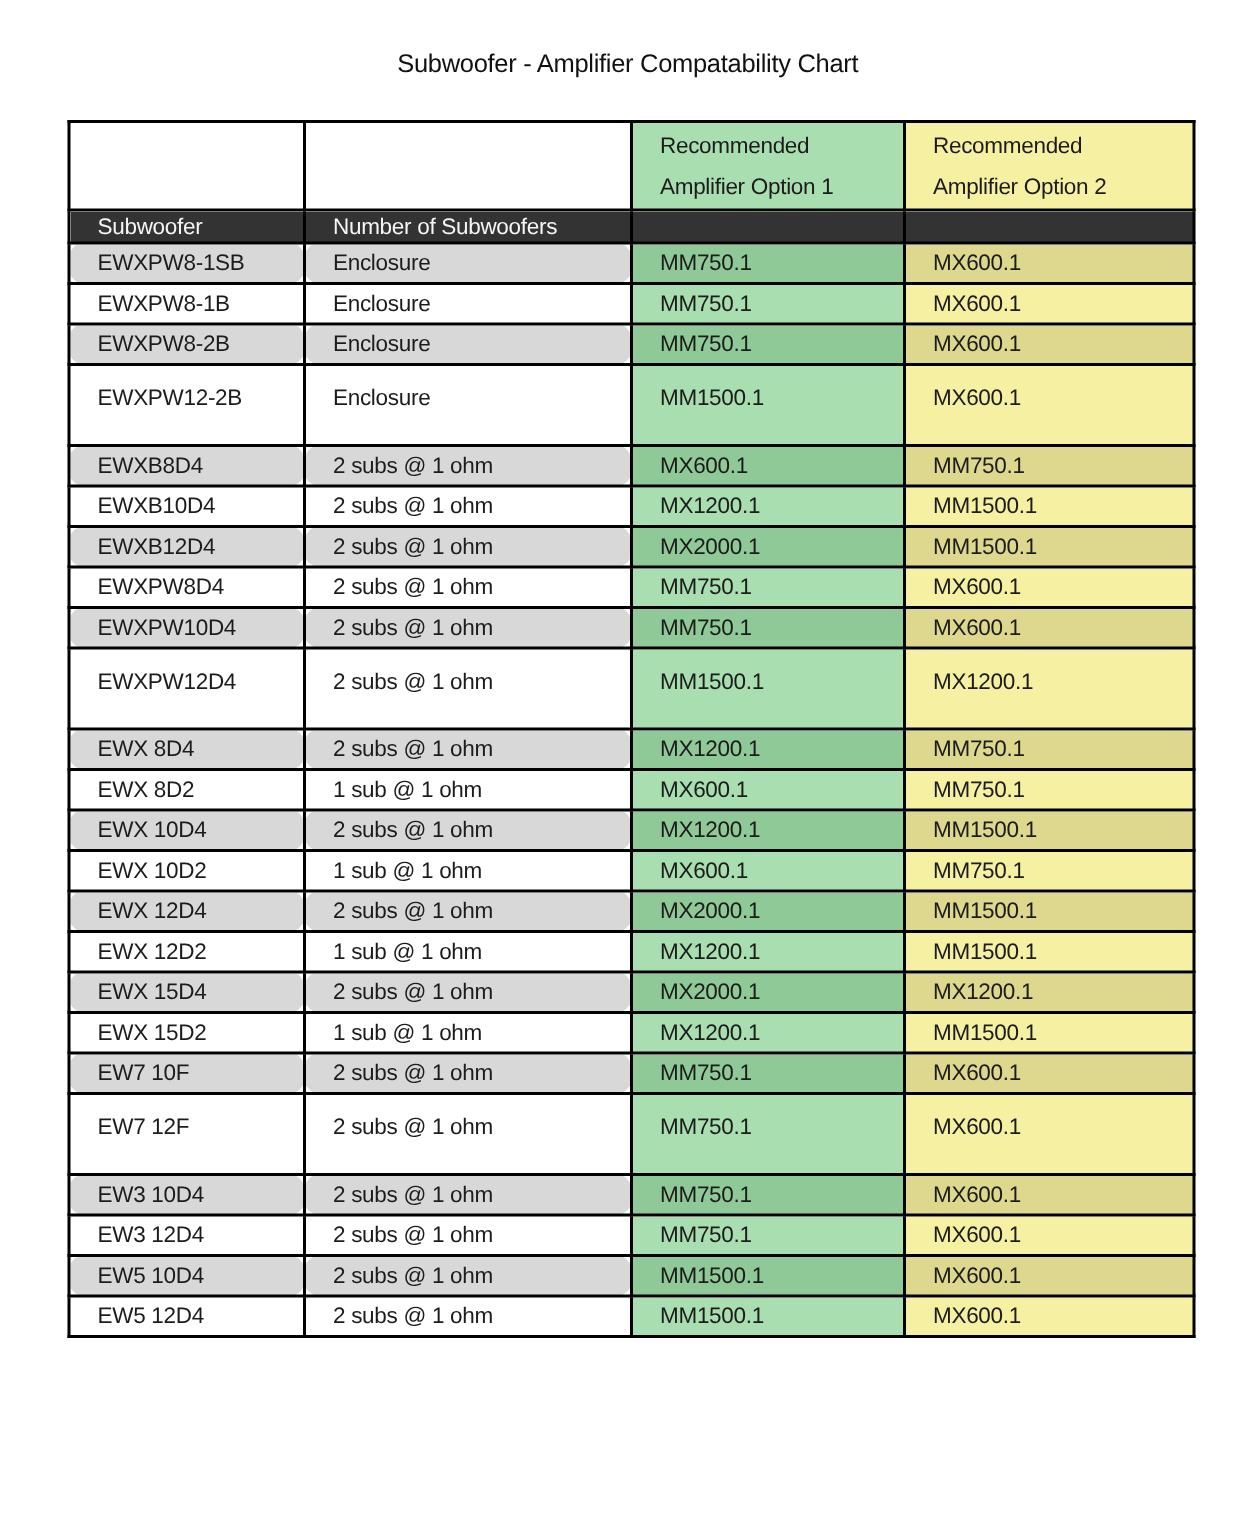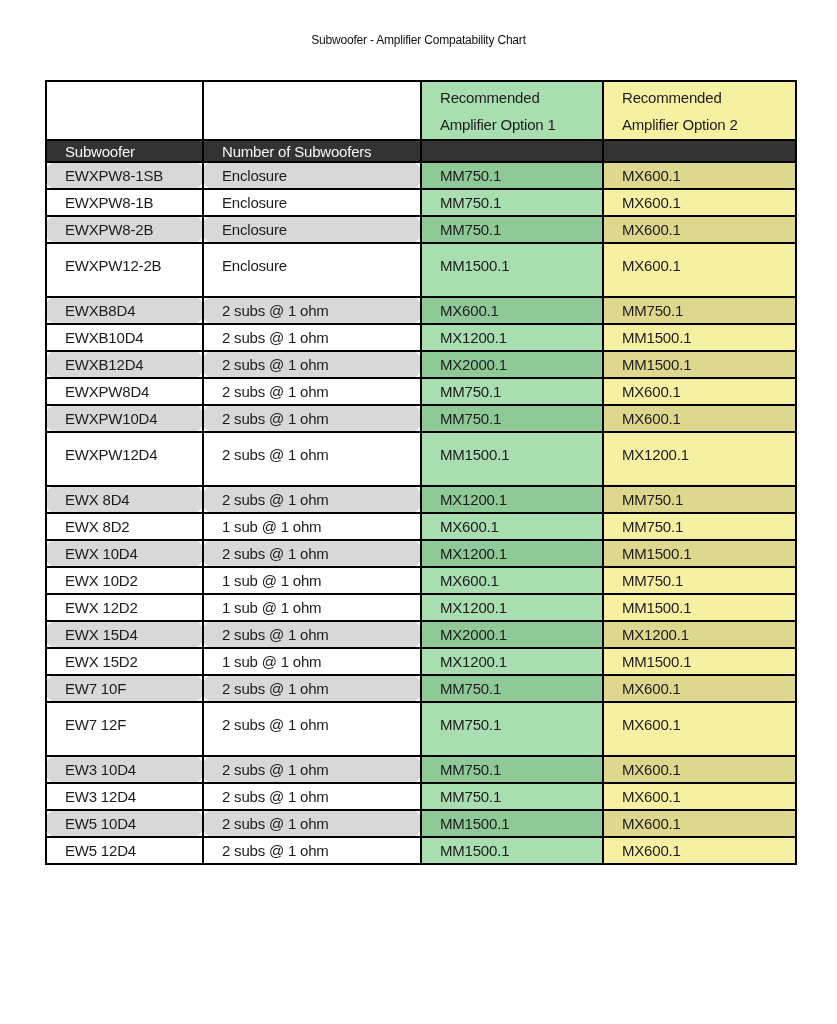--- a/index.html
+++ b/index.html
@@ -18,21 +18,21 @@
   body{
     width:837px;height:1024px;
     position:relative;
     font-family:"Liberation Sans", sans-serif;
     color:var(--ink);
   }
   .title{
     position:absolute;
     top:33px;left:0;width:837px;
     text-align:center;
-    font-size:12px;
+    font-size:17px;
     letter-spacing:-0.2px;
     color:#111;
   }
   .chart-table{
     position:absolute;
     left:45px;top:80px;
     width:750px;
     border-collapse:collapse;
     table-layout:fixed;
   }
@@ -179,20 +179,26 @@
         <td class="c-num">2 subs @ 1 ohm</td>
         <td class="c-amp1">MX1200.1</td>
         <td class="c-amp2">MM1500.1</td>
       </tr>
       <tr class="row plain">
         <td class="c-sub">EWX 10D2</td>
         <td class="c-num">1 sub @ 1 ohm</td>
         <td class="c-amp1">MX600.1</td>
         <td class="c-amp2">MM750.1</td>
       </tr>
+      <tr class="row band">
+        <td class="c-sub">EWX 12D4</td>
+        <td class="c-num">2 subs @ 1 ohm</td>
+        <td class="c-amp1">MX2000.1</td>
+        <td class="c-amp2">MM1500.1</td>
+      </tr>
       <tr class="row plain">
         <td class="c-sub">EWX 12D2</td>
         <td class="c-num">1 sub @ 1 ohm</td>
         <td class="c-amp1">MX1200.1</td>
         <td class="c-amp2">MM1500.1</td>
       </tr>
       <tr class="row band">
         <td class="c-sub">EWX 15D4</td>
         <td class="c-num">2 subs @ 1 ohm</td>
         <td class="c-amp1">MX2000.1</td>

